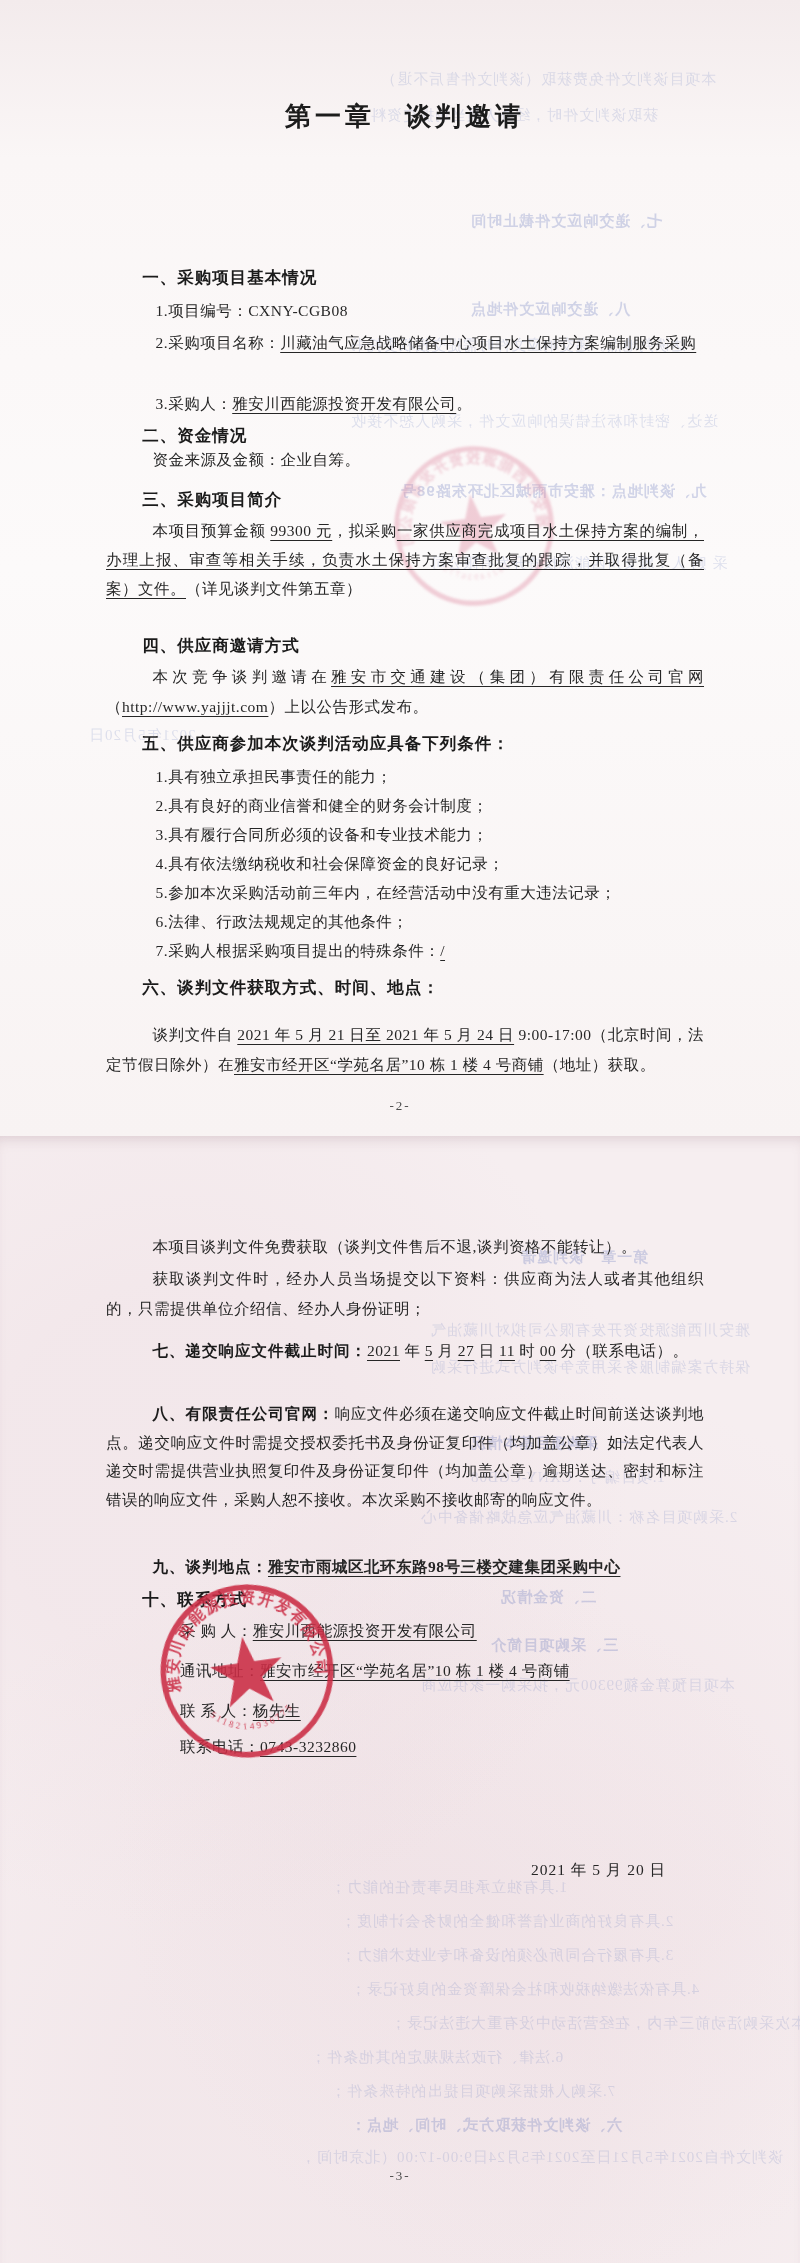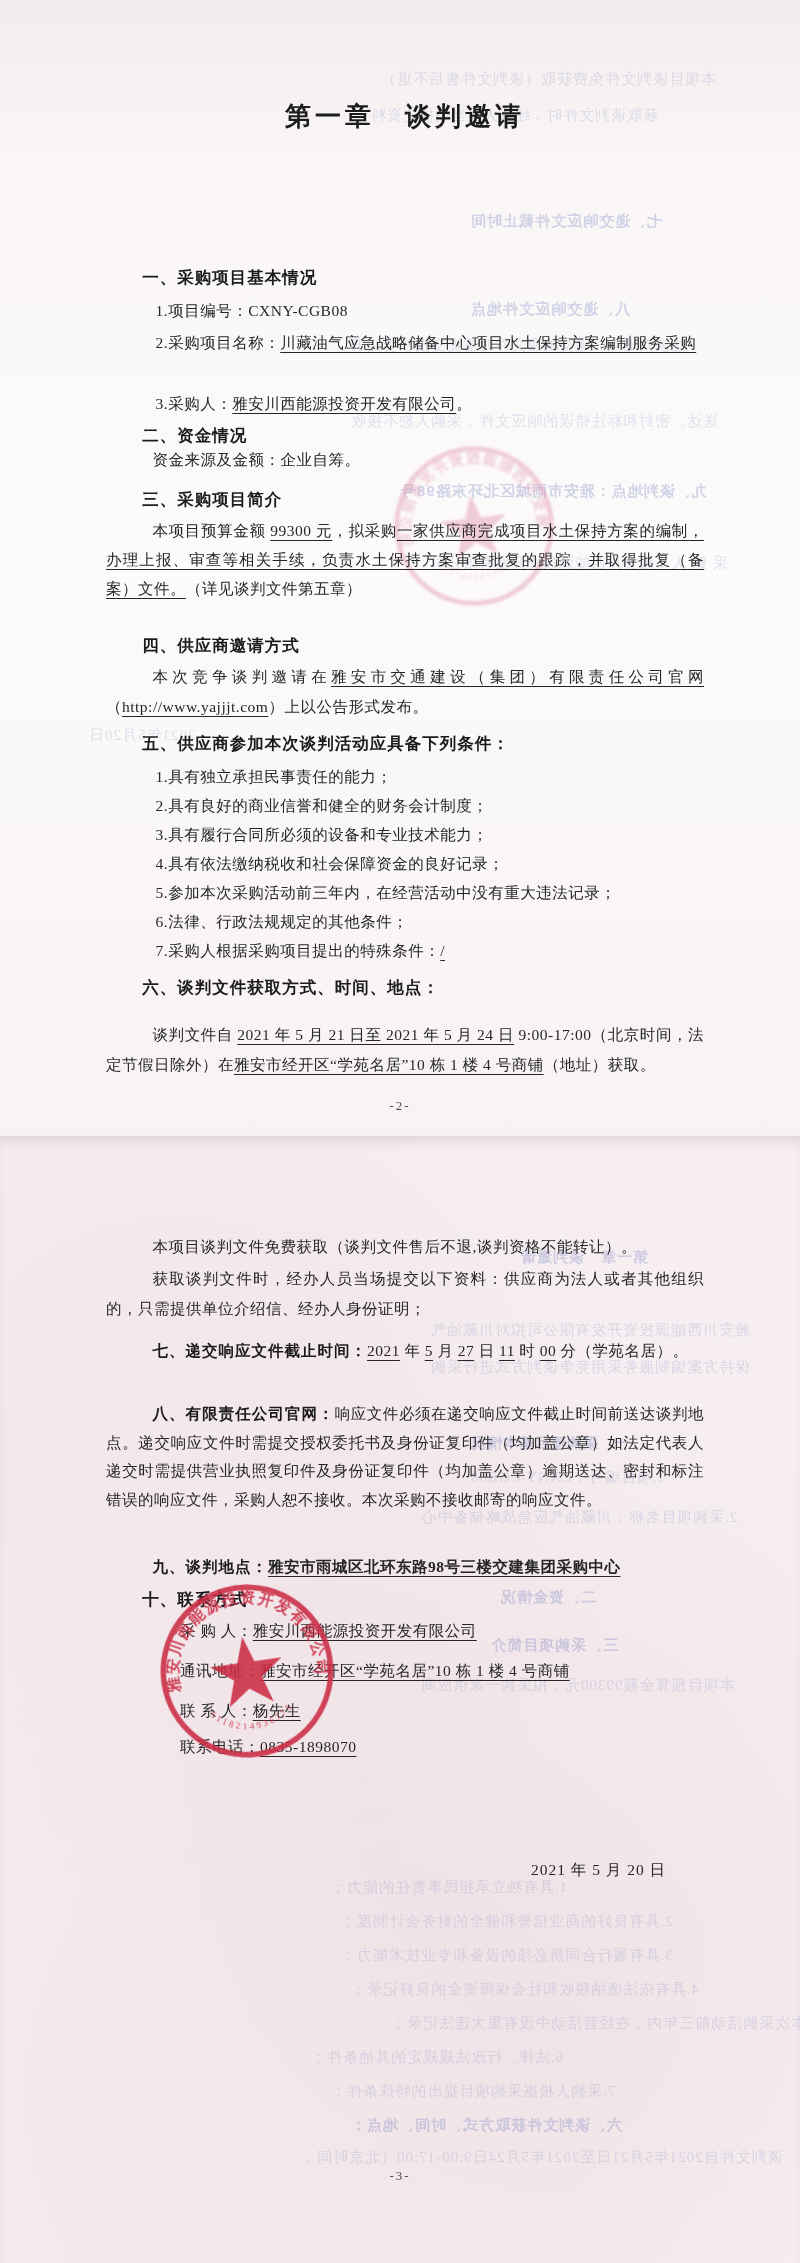--- a/index.html
+++ b/index.html
@@ -127,32 +127,32 @@
     <div class="bleed" style="top:844px;left:350px">4.具有依法缴纳税收和社会保障资金的良好记录；</div>
     <div class="bleed" style="top:878px;left:390px">5.参加本次采购活动前三年内，在经营活动中没有重大违法记录；</div>
     <div class="bleed" style="top:912px;left:310px">6.法律、行政法规规定的其他条件；</div>
     <div class="bleed" style="top:946px;left:330px">7.采购人根据采购项目提出的特殊条件；</div>
     <div class="bleed b" style="top:980px;left:350px">六、谈判文件获取方式、时间、地点：</div>
     <div class="bleed" style="top:1012px;left:300px">谈判文件自2021年5月21日至2021年5月24日9:00-17:00（北京时间，</div>
 
     <div class="blk para lh30" style="top:128px">获取谈判文件时，经办人员当场提交以下资料：供应商为法人或者其他组织的，只需提供单位介绍信、经办人身份证明；</div>
     <div class="blk para lh30" style="top:96px">本项目谈判文件免费获取（谈判文件售后不退,谈判资格不能转让）。</div>
 
-    <div class="blk para" style="top:198px;line-height:34px"><span class="inl-h">七、递交响应文件截止时间：</span><span class="u">2021</span><span> 年 </span><span class="u">5</span><span> 月 </span><span class="u">27</span><span> 日 </span><span class="u">11</span><span> 时 </span><span class="u">00</span><span> 分（学苑名居）。</span></div>
+    <div class="blk para" style="top:198px;line-height:34px"><span class="inl-h">七、递交响应文件截止时间：</span><span class="u">2021</span><span> 年 </span><span class="u">5</span><span> 月 </span><span class="u">27</span><span> 日 </span><span class="u">11</span><span> 时 </span><span class="u">00</span><span> 分（联系电话）。</span></div>
 
     <div class="blk para" style="top:264px;line-height:28.5px"><span class="inl-h">八、有限责任公司官网：</span><span>响应文件必须在递交响应文件截止时间前送达谈判地点。递交响应文件时需提交授权委托书及身份证复印件（均加盖公章）如法定代表人递交时需提供营业执照复印件及身份证复印件（均加盖公章）逾期送达、密封和标注错误的响应文件，采购人恕不接收。本次采购不接收邮寄的响应文件。</span></div>
 
     <div class="blk para lh30" style="top:416px"><span class="inl-h">九、谈判地点：</span><span class="bold-u">雅安市雨城区北环东路98号三楼交建集团采购中心</span></div>
 
     <div class="blk sec-h" style="top:448px">十、联系方式</div>
 
     <div class="blk contact lh30" style="top:480px"><span>采 购 人：</span><span class="u">雅安川西能源投资开发有限公司</span></div>
     <div class="blk contact lh30" style="top:520px"><span>通讯地址：</span><span class="u">雅安市经开区“学苑名居”10 栋 1 楼 4 号商铺</span></div>
     <div class="blk contact lh30" style="top:560px"><span>联 系 人：</span><span class="u">杨先生</span></div>
-    <div class="blk contact lh30" style="top:596px"><span>联系电话：</span><span class="u">0835-1898070</span></div>
+    <div class="blk contact lh30" style="top:596px"><span>联系电话：</span><span class="u">0743-3232860</span></div>
 
     <div class="stamp stamp-main">
       <svg viewBox="0 0 200 200" width="100%" height="100%">
         <defs>
           <path id="arcTop1" d="M 26 118 A 76 76 0 1 1 174 118" fill="none"></path>
           <path id="arcBot1" d="M 50 140 A 64 64 0 0 0 150 140" fill="none"></path>
         </defs>
         <circle cx="100" cy="100" r="92" fill="none" stroke="currentColor" stroke-width="6"></circle>
         <path fill="currentColor" d="M100 62 L109.5 90.5 L139.5 90.5 L115.5 108.5 L124.5 137 L100 119.5 L75.5 137 L84.5 108.5 L60.5 90.5 L90.5 90.5 Z"></path>
         <text font-size="17" fill="currentColor" font-weight="bold" letter-spacing="2">

